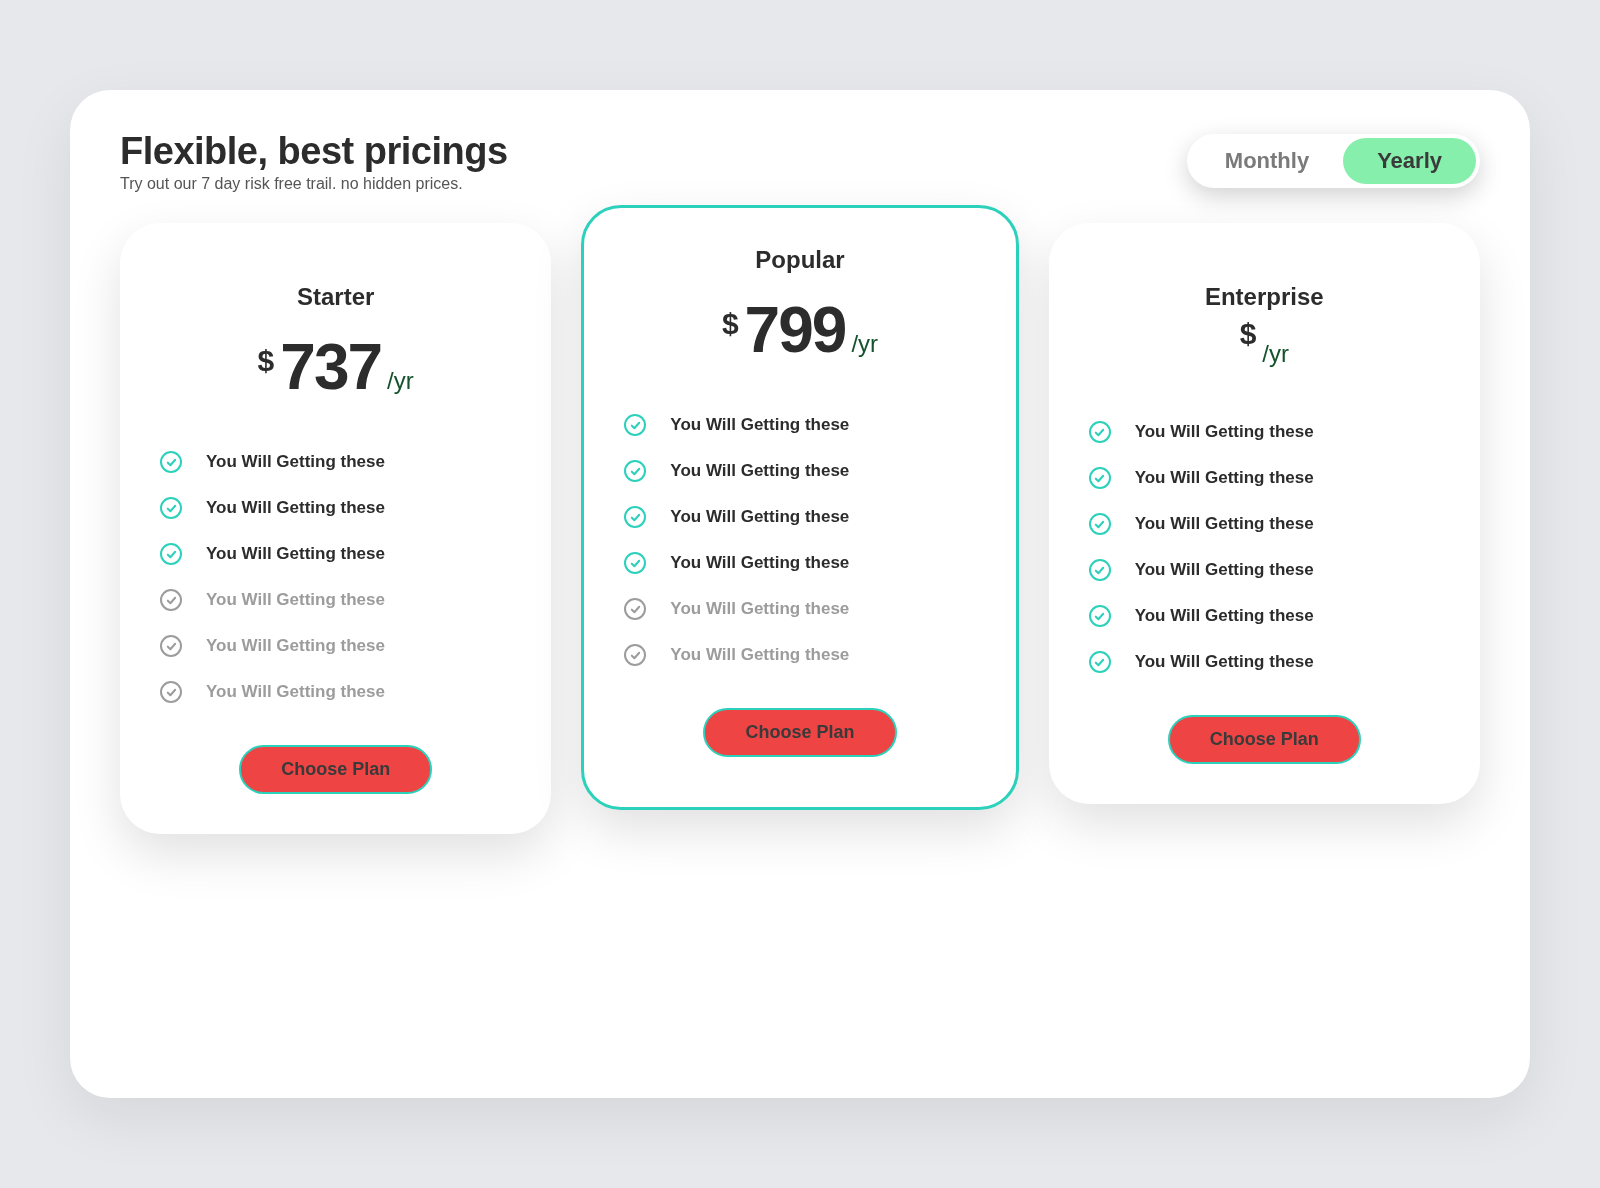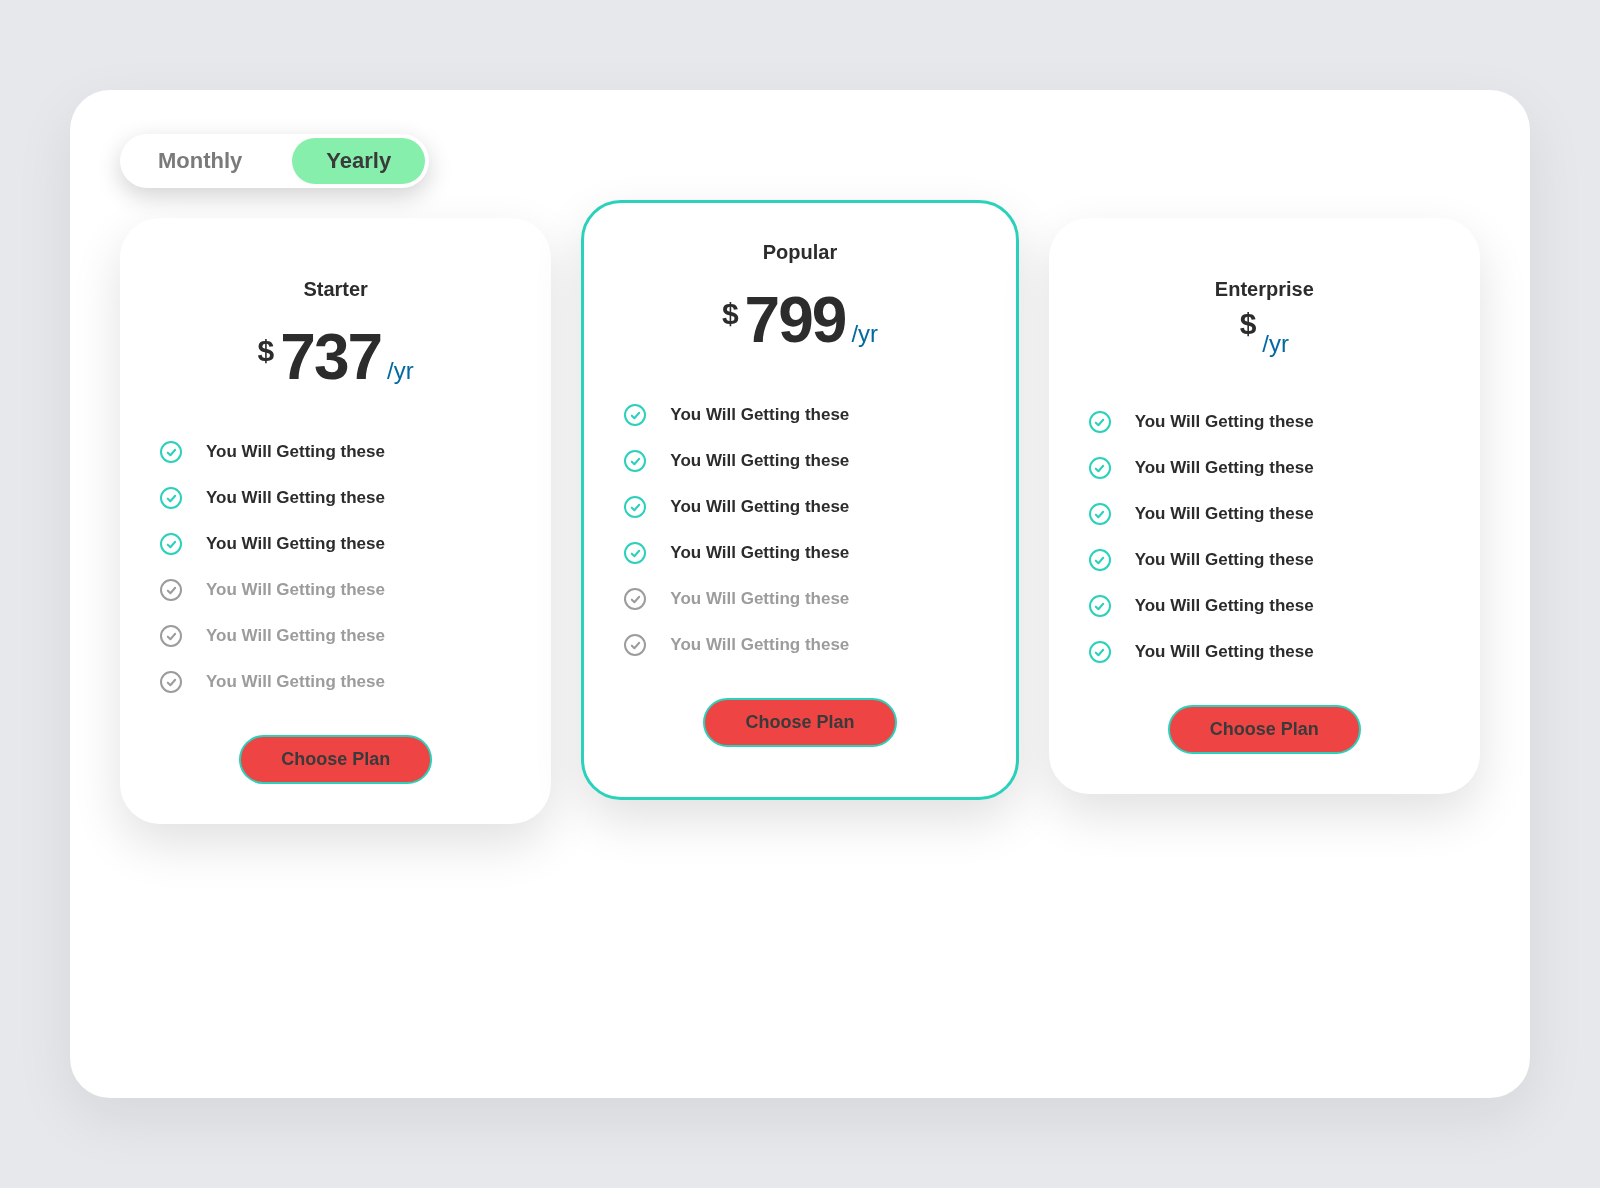--- a/index.html
+++ b/index.html
@@ -36,21 +36,20 @@
     margin-top: 2px;
   }
   .toggle {
     display: flex;
     background: #fff;
     border-radius: 999px;
     box-shadow: 0 8px 24px rgba(0,0,0,0.18);
     padding: 4px;
     align-items: center;
     margin-top: 4px;
-    gap: 16px;
   }
   .toggle-opt {
     padding: 10px 34px;
     font-size: 22px;
     font-weight: 700;
     border-radius: 999px;
     cursor: pointer;
     color: #7a7a7a;
   }
   .toggle-opt.active {
@@ -74,21 +73,21 @@
     flex-direction: column;
     align-items: center;
   }
   .card.highlight {
     border: 3px solid #2bd1bb;
     padding-top: 38px;
     padding-bottom: 50px;
     margin-top: -18px;
   }
   .plan-name {
-    font-size: 20px;
+    font-size: 24px;
     font-weight: 700;
     color: #2c2c2c;
     margin-bottom: 24px;
   }
   .price-row {
     display: flex;
     align-items: baseline;
     gap: 6px;
     margin-bottom: 40px;
   }
@@ -101,21 +100,21 @@
   }
   .price {
     font-size: 64px;
     font-weight: 800;
     color: #2c2c2c;
     letter-spacing: -2px;
     line-height: 1;
   }
   .period {
     font-size: 24px;
-    color: #0369a1;
+    color: #14532d;
     font-weight: 500;
   }
   .features {
     list-style: none;
     width: 100%;
     margin-bottom: 30px;
   }
   .feature {
     display: flex;
     align-items: center;
@@ -151,20 +150,24 @@
     padding: 12px 40px;
     border-radius: 999px;
     cursor: pointer;
   }
 </style>
 </head>
 <body>
 
 <div class="panel">
   <div class="header-row">
+    <div>
+      <h1 class="heading">Flexible, best pricings</h1>
+      <p class="subheading">Try out our 7 day risk free trail. no hidden prices.</p>
+    </div>
     <div class="toggle">
       <div class="toggle-opt">Monthly</div>
       <div class="toggle-opt active">Yearly</div>
     </div>
   </div>
 
   <div class="cards" id="cards">
       <div class="card">
         <div class="plan-name">Starter</div>
         <div class="price-row">

